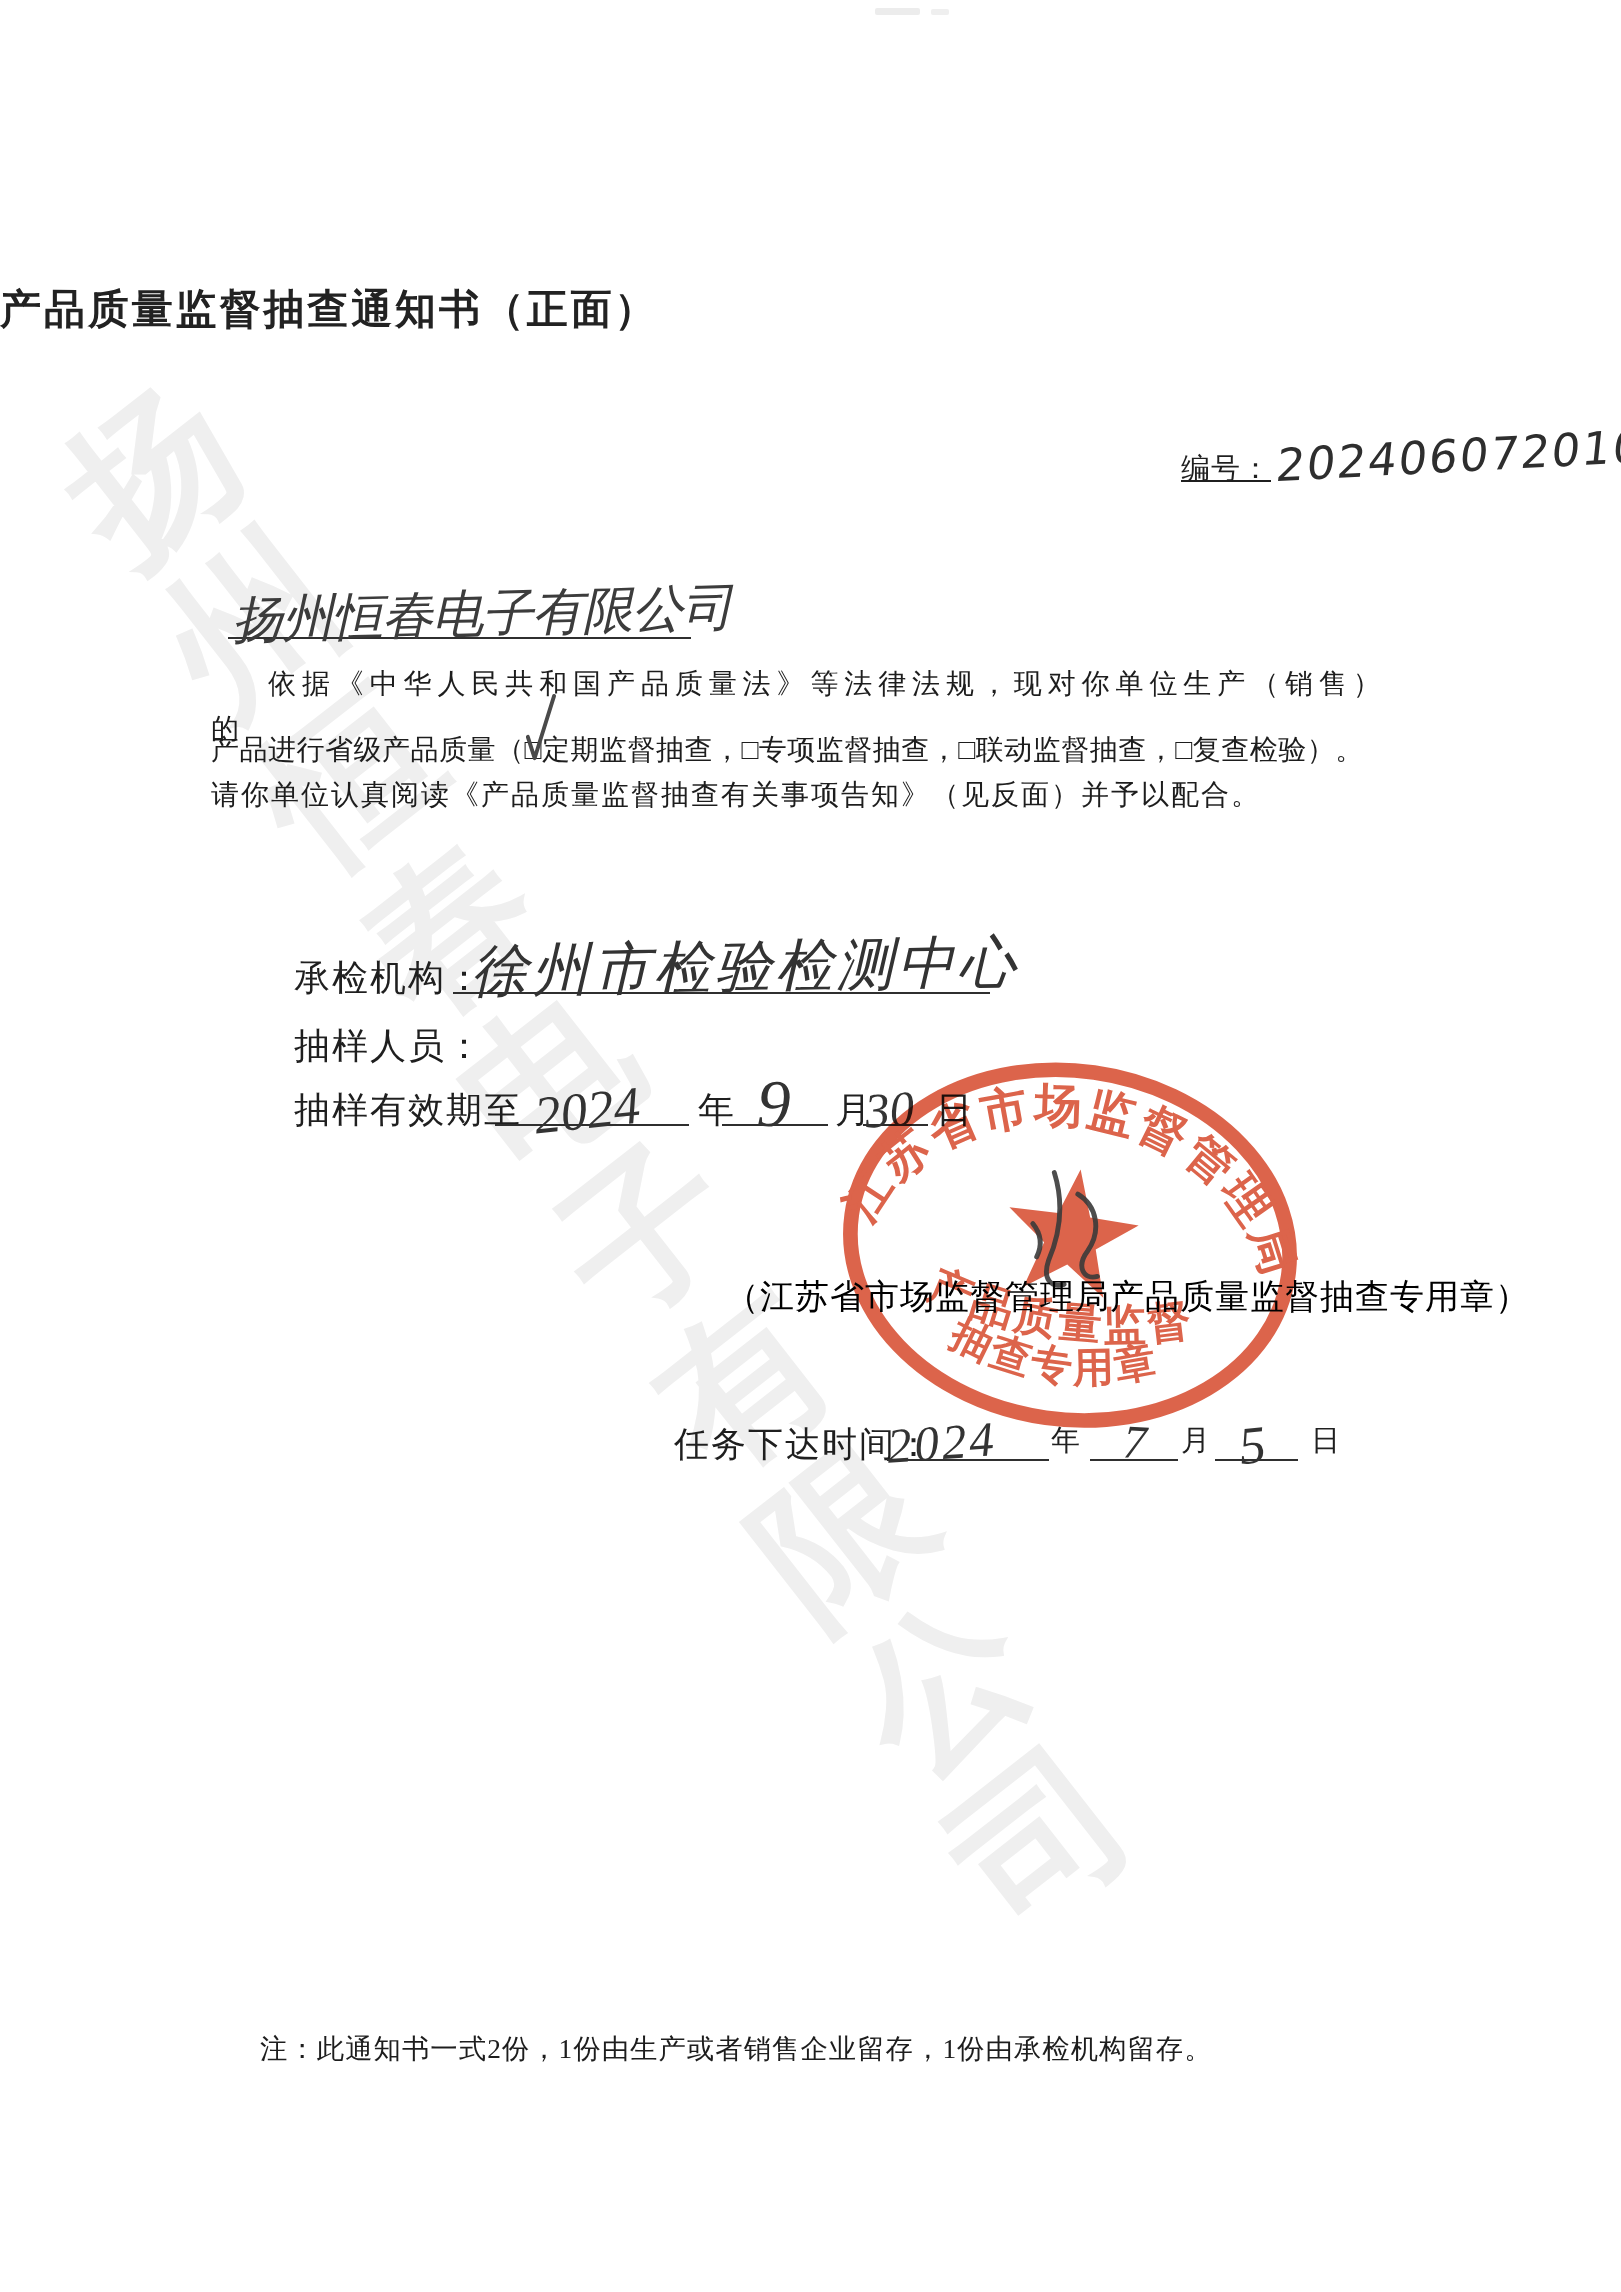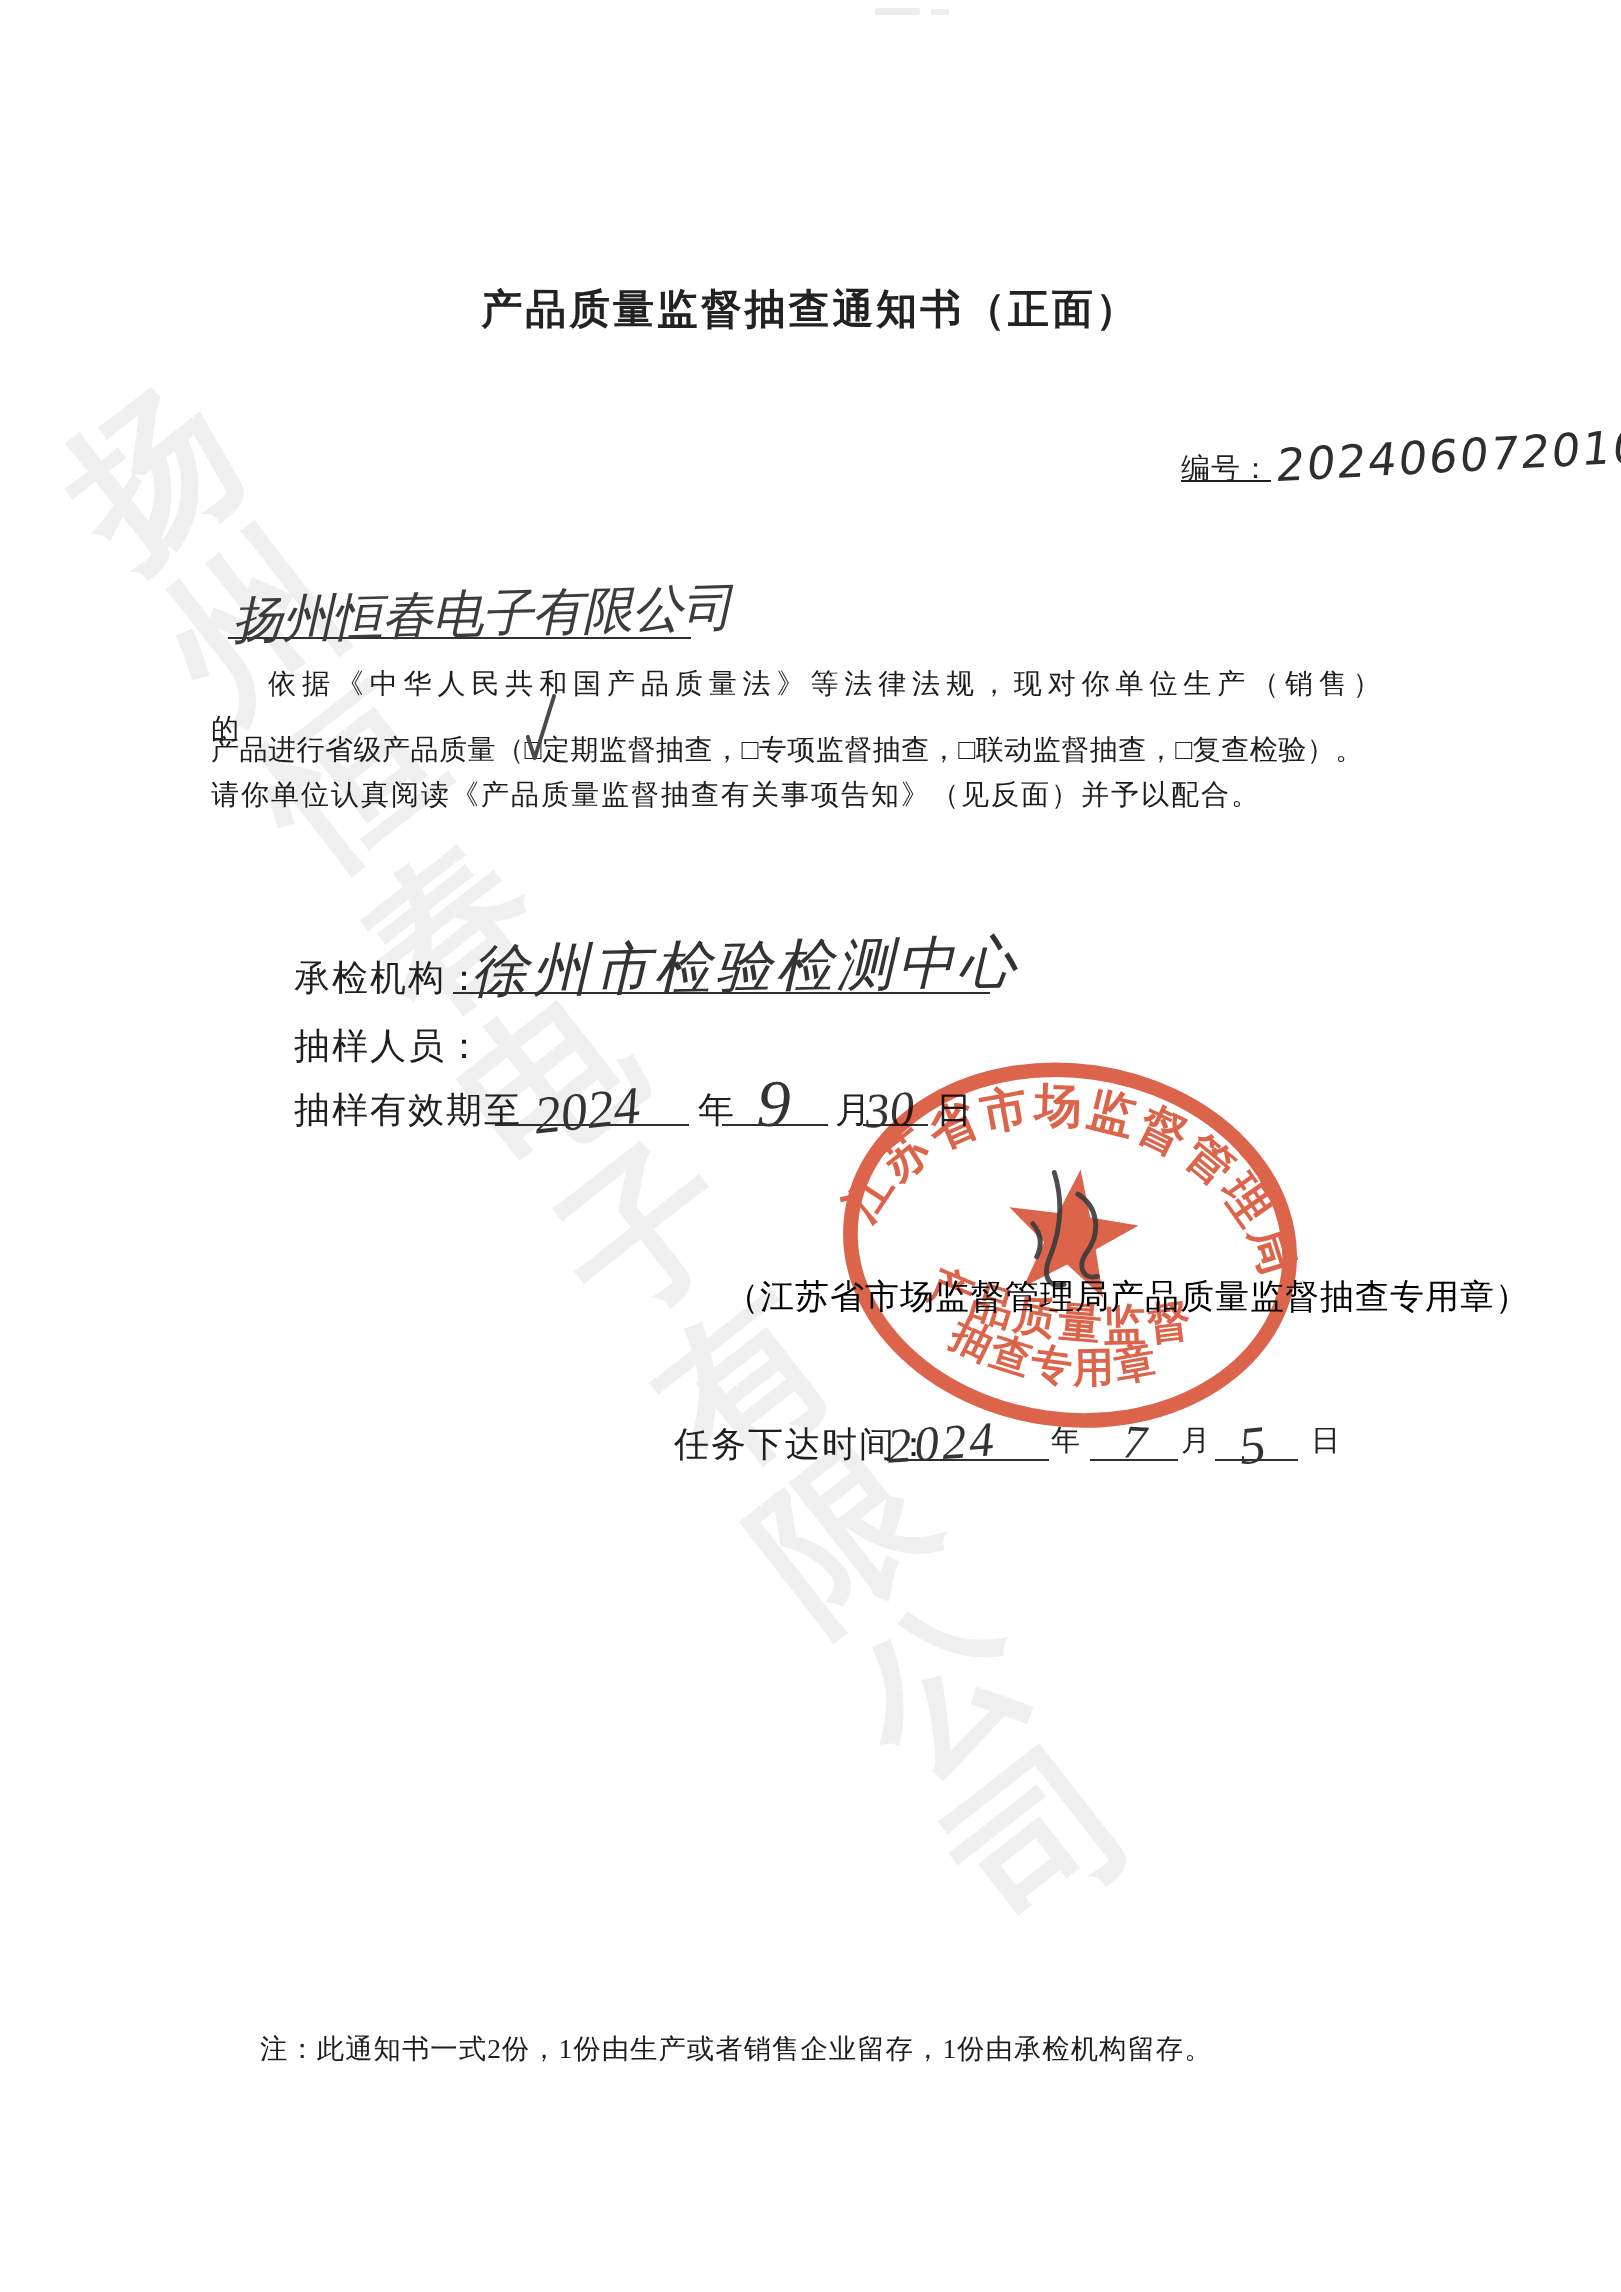--- a/index.html
+++ b/index.html
@@ -19,21 +19,21 @@
     font-size:165px;font-weight:bold;letter-spacing:15.7px;
     color:#efefef;white-space:nowrap;z-index:0;
     font-family:"Liberation Sans", sans-serif;
   }
   .watermark .wm-ch{display:inline-block;transform:rotate(-95deg);}
   .layer{position:absolute;z-index:1;}
   
   .artifact{position:absolute;background:#dcdcdc;border-radius:2px;}
   
   .doc-title{
-    left:0;top:282px;width:100%;text-align:center;
+    left:0;top:282px;width:100%;text-align:left;
     font-family:Liberation Sans, sans-serif;
     font-weight:bold;font-size:41px;letter-spacing:2.9px;color:#222;
   }
   
   .serial-label{left:1181px;top:449px;font-size:29px;letter-spacing:1px;text-decoration:underline;}
   .hw{color:#2e2e2e;font-family:"DejaVu Sans", sans-serif;}
   .serial-value{
     left:1276px;top:427px;font-size:45px;letter-spacing:2px;
     transform:rotate(-3deg) skewX(-9deg);
   }

